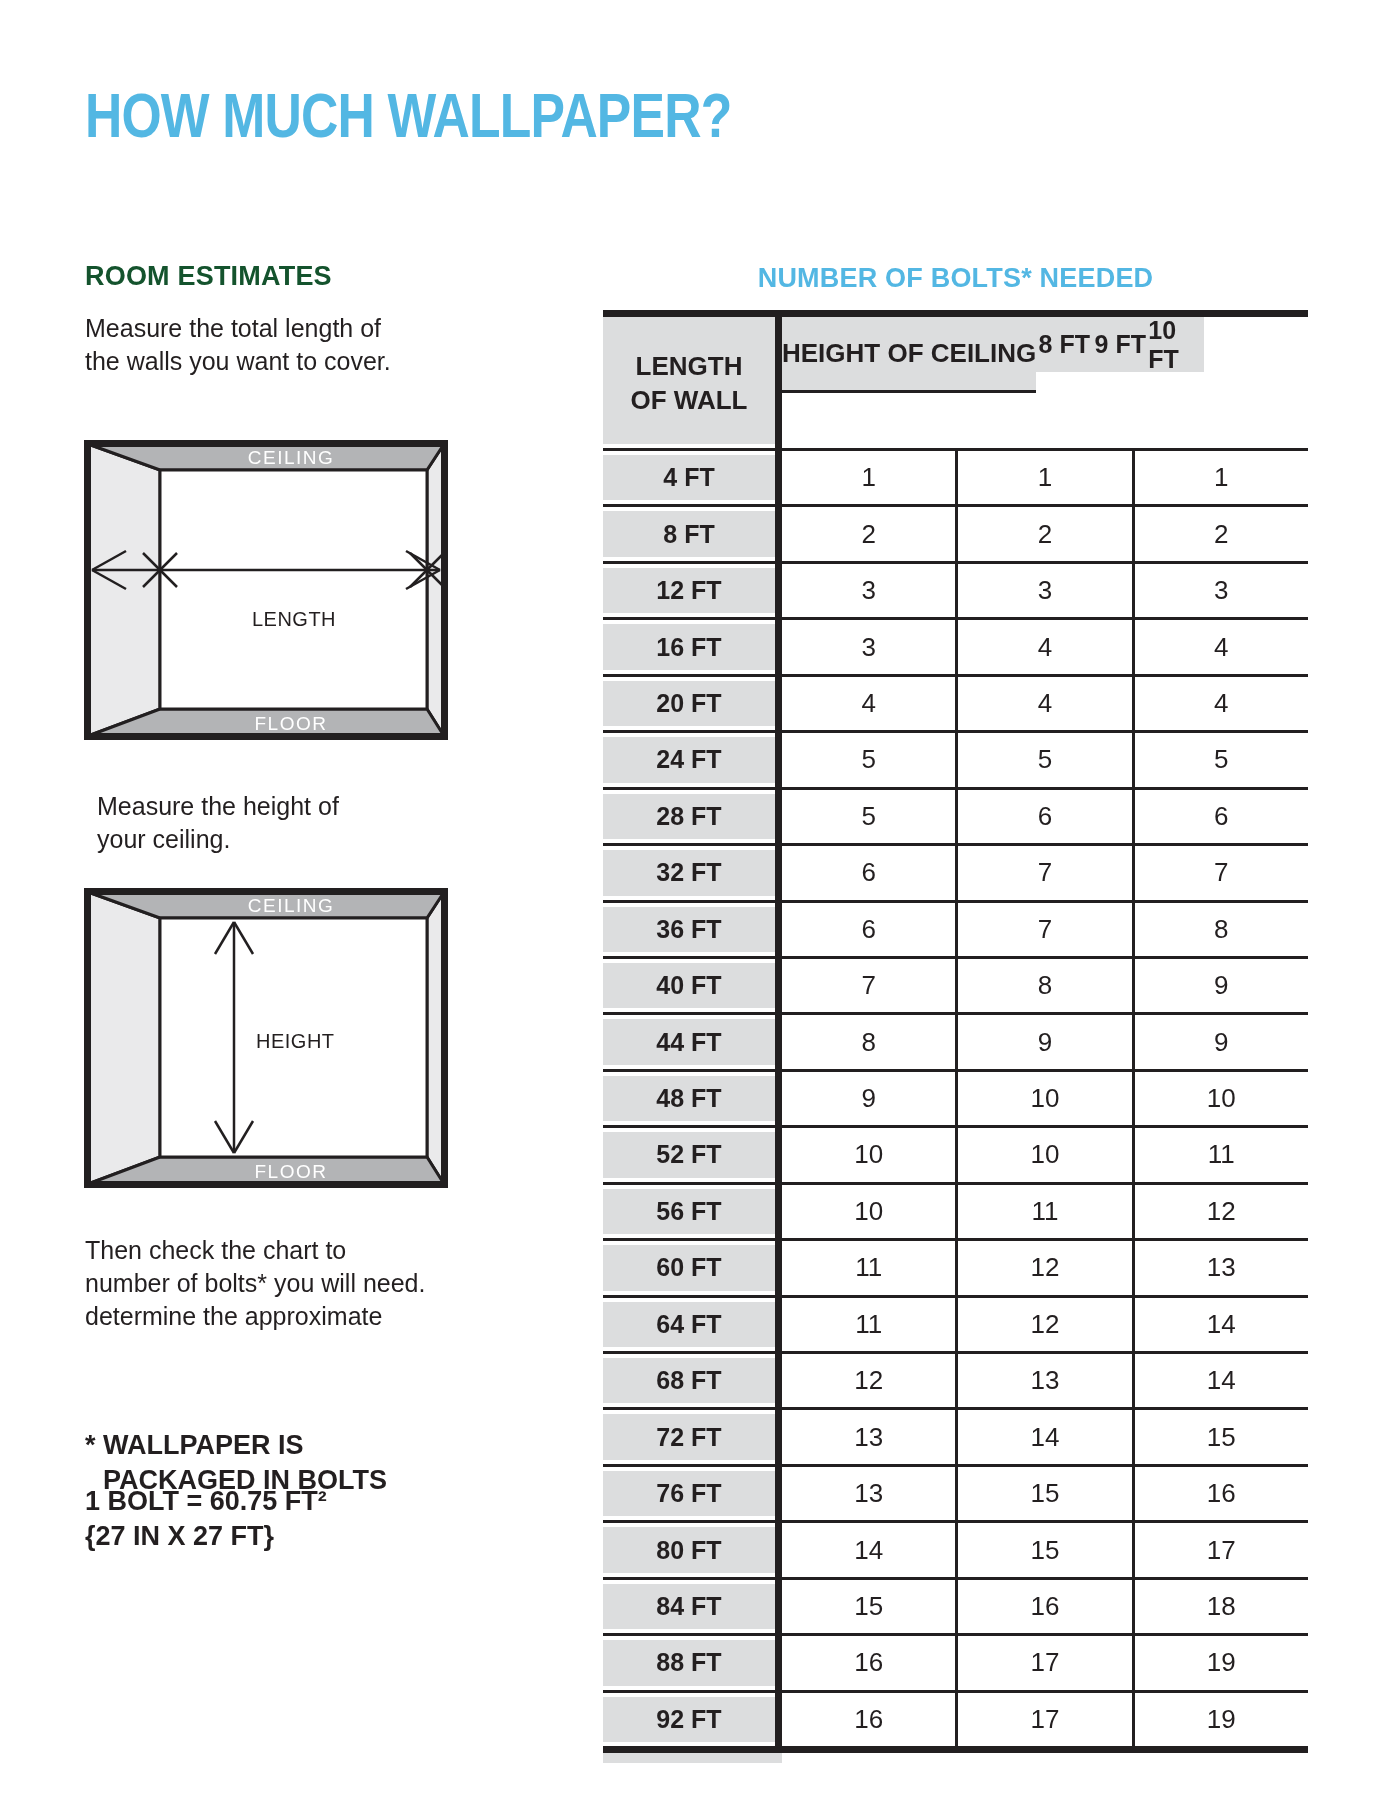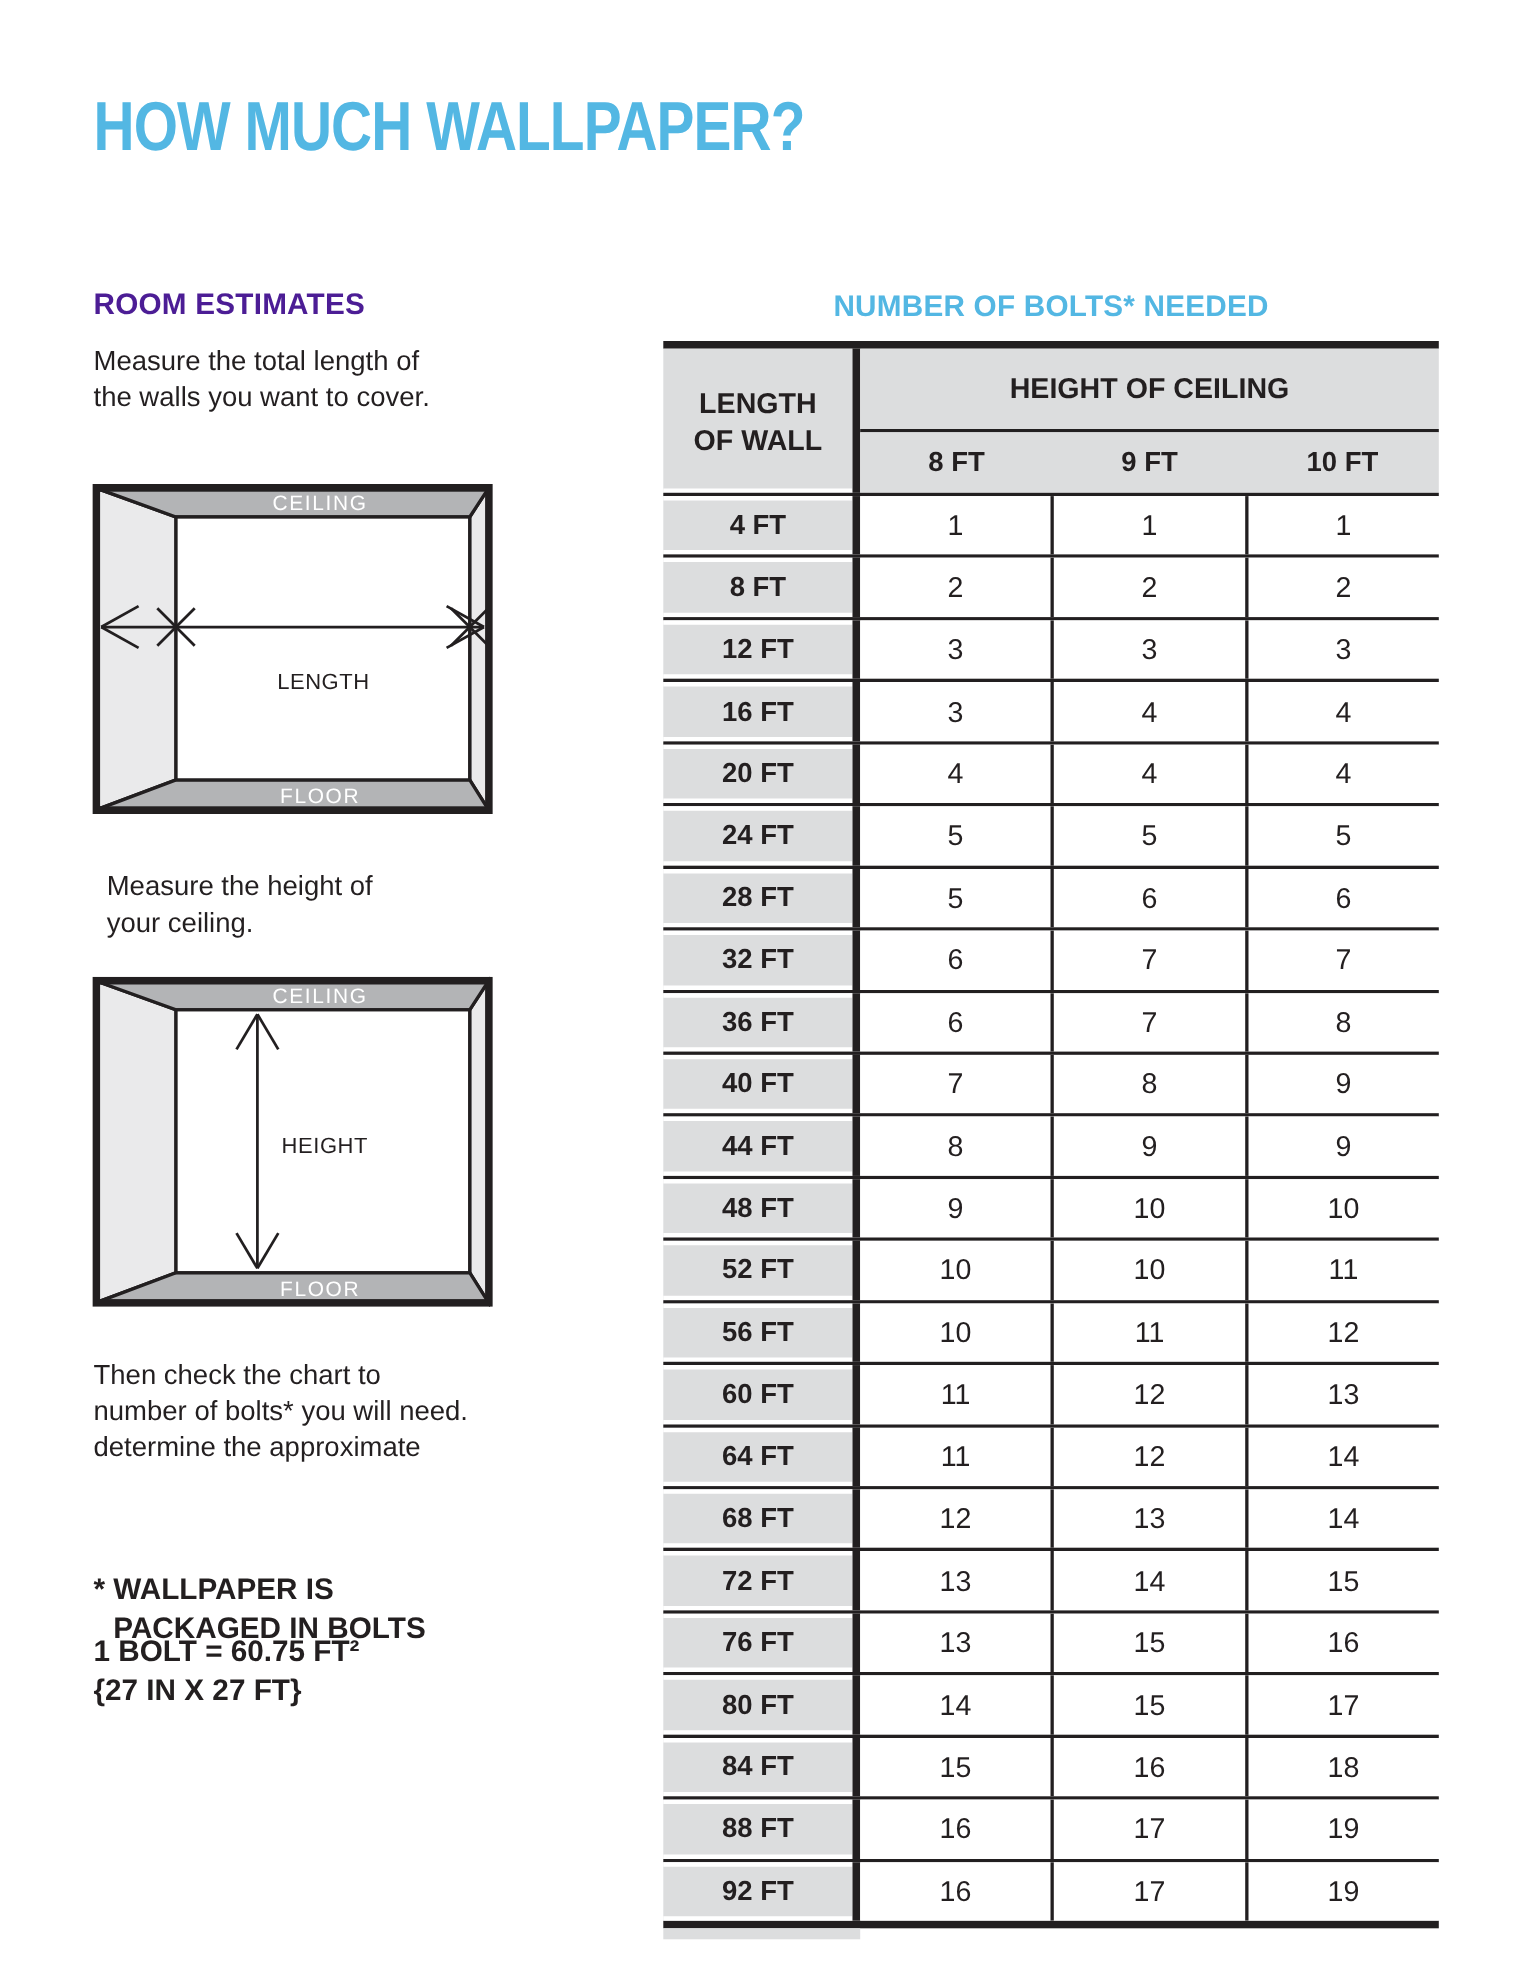--- a/index.html
+++ b/index.html
@@ -1,21 +1,21 @@
 <!DOCTYPE html>
 <html><head>
 <meta charset="utf-8">
 <style>
   html,body{margin:0;padding:0;}
   body{width:1391px;height:1800px;background:#ffffff;font-family:"Liberation Sans",sans-serif;color:#231f20;position:relative;overflow:hidden;}
   #page{position:absolute;inset:0;}
 
   .title{position:absolute;left:85px;top:84px;font-size:63px;font-weight:700;color:#53b7e3;line-height:1;letter-spacing:-1px;transform:scaleX(.82);transform-origin:0 0;white-space:nowrap;}
 
-  .section-heading{position:absolute;left:85px;top:261px;font-size:27px;font-weight:700;color:#4c1d95;letter-spacing:.2px;text-align:center;}
+  .section-heading{position:absolute;left:85px;top:261px;font-size:27px;font-weight:700;color:#14532d;letter-spacing:.2px;text-align:center;}
   .para{position:absolute;left:85px;font-size:25px;line-height:33px;color:#231f20;}
   .para1{top:312px;}
   .para2{top:790px;margin-left:12px;}
   .para3{top:1234px;}
 
   .diag{position:absolute;left:84px;width:364px;height:300px;}
   .diag1{top:440px;}
   .diag2{top:888px;}
   .diag text{font-family:"Liberation Sans",sans-serif;}
   .diag .roomlabel{font-size:19px;fill:#ffffff;letter-spacing:1.5px;}
@@ -28,21 +28,21 @@
   .table-heading{position:absolute;left:603px;top:263px;width:705px;text-align:center;font-size:27px;font-weight:700;color:#53b7e3;letter-spacing:.2px;}
 
   .btable{position:absolute;left:603px;top:310px;width:705px;}
   .t-topbar{height:7px;background:#221f20;}
   .t-bottombar{height:7px;background:#221f20;}
   .t-graystub{height:10px;width:179px;background:#dcddde;}
 
   .t-header{display:flex;height:131px;}
   .t-h-label{width:172px;background:#dcddde;box-shadow:inset 0 -4px 0 #fff;display:flex;flex-direction:column;justify-content:center;align-items:center;font-size:26px;font-weight:700;line-height:34px;}
   .t-div{width:7px;background:#221f20;flex:none;}
-  .t-h-right{flex:1;display:flex;flex-direction:column;border-radius:13px;}
+  .t-h-right{flex:1;display:flex;flex-direction:row;border-radius:13px;}
   .t-h-ceiling{height:73px;background:#dcddde;border-bottom:3px solid #221f20;box-sizing:content-box;display:flex;align-items:center;justify-content:center;font-size:26px;font-weight:700;}
   .t-h-sub{height:55px;background:#dcddde;display:flex;}
   .t-h-sub div{flex:1;display:flex;align-items:center;justify-content:center;font-size:25px;font-weight:700;}
 
   .t-body{height:1298px;display:flex;flex-direction:column;}
   .trow{flex:1 1 0;display:flex;border-top:3px solid #221f20;box-sizing:border-box;}
   .tlabel{width:172px;flex:none;background:#dcddde;box-shadow:inset 0 4px 0 #fff,inset 0 -4px 0 #fff;display:flex;align-items:center;justify-content:center;font-size:25px;font-weight:700;}
   .tcell{flex:1;background:#fff;display:flex;align-items:center;justify-content:center;font-size:26px;}
   .tcell + .tcell{border-left:3px solid #221f20;}
 </style>

